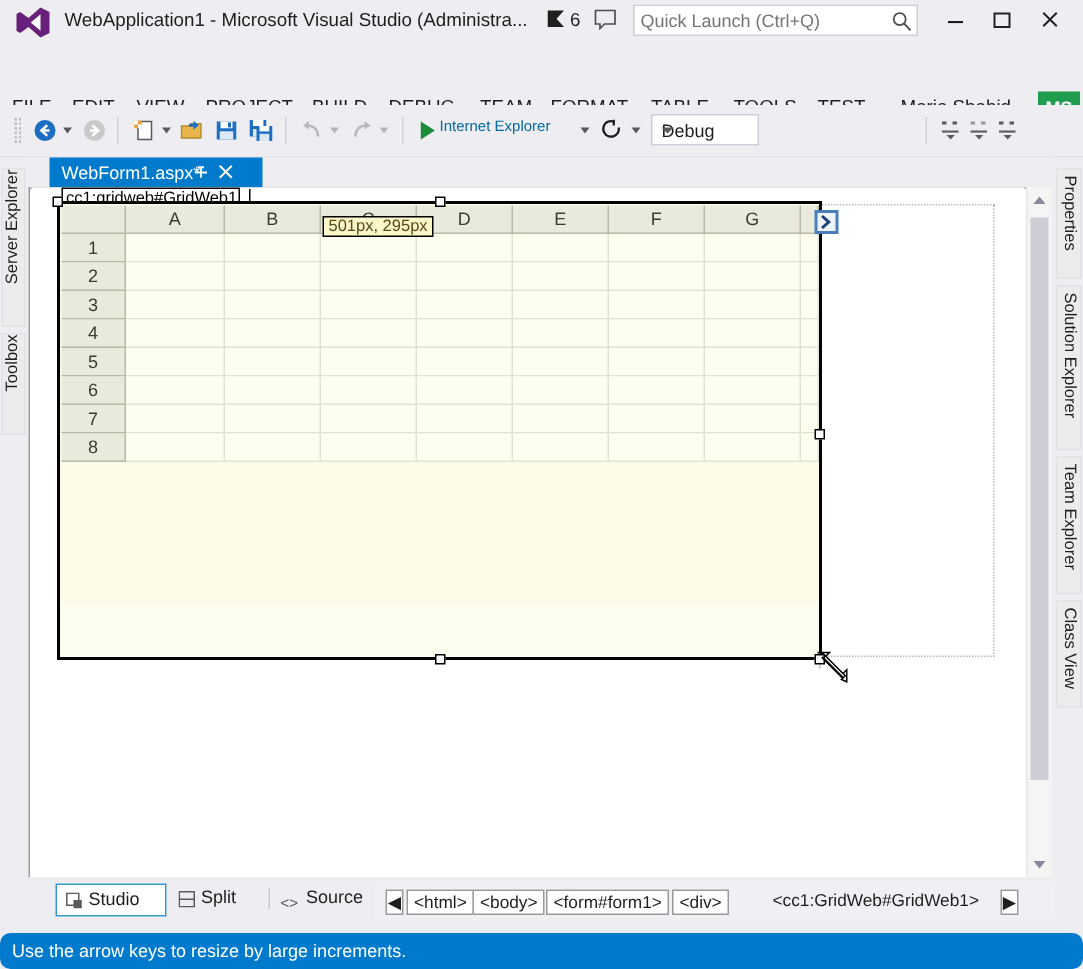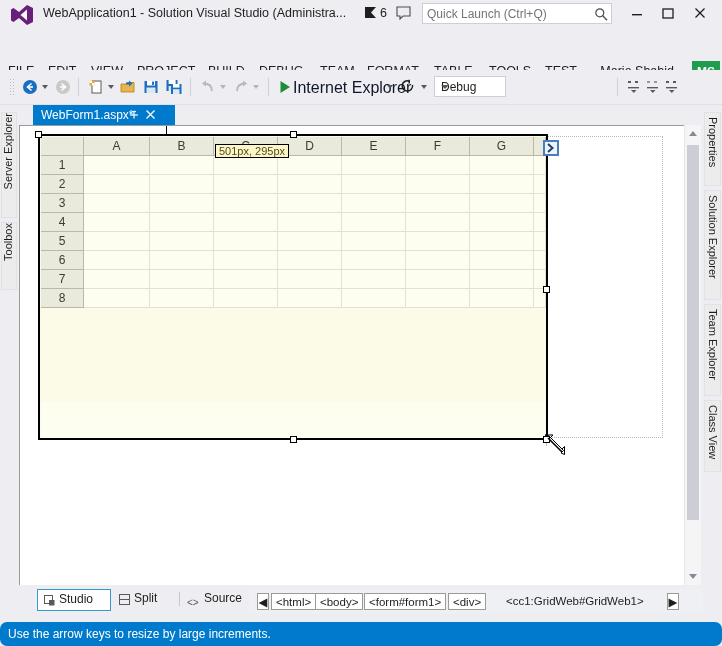--- a/index.html
+++ b/index.html
@@ -40,21 +40,21 @@
   
   .toolbar{position:absolute;left:0;top:70px;width:722px;height:34px;background:#eeeef2;
      border-bottom:1px solid #e0e0e6;}
   .grip{position:absolute;left:9px;top:78px;width:5px;height:18px;
      background-image:radial-gradient(#b8b8bd 0.8px, transparent 0.9px);background-size:3px 3px;}
   .tb-ico{position:absolute;top:79px;width:16px;height:16px;cursor:default;}
   .tb-caret{position:absolute;top:85px;width:0;height:0;
      border-left:3.5px solid transparent;border-right:3.5px solid transparent;border-top:4px solid #5a5a5a;}
   .tb-caret.dim{border-top-color:#b6b6b6;}
   .tb-sep{position:absolute;top:78px;width:1px;height:18px;background:#d0d0d7;}
-  .run-label{position:absolute;left:293px;top:79px;font-size:16px;color:#0f172a;white-space:nowrap;}
+  .run-label{position:absolute;left:293px;top:79px;font-size:10px;color:#0369a1;white-space:nowrap;}
   .combo{position:absolute;top:76px;height:21px;background:#fff;border:1px solid #cccedb;box-sizing:border-box;}
   .combo span{position:absolute;left:6px;top:3px;font-size:12px;color:#1e1e1e;}
   .combo .cv{position:absolute;right:6px;top:8px;width:0;height:0;
      border-left:4px solid transparent;border-right:4px solid transparent;border-top:4px solid #5a5a5a;}
 
   
   .ldock{position:absolute;left:0;top:112px;width:18px;height:470px;background:#eeeef2;}
   .vtab{position:absolute;left:1px;width:16px;background:#ececed;border:1px solid #e2e2e6;
      box-sizing:border-box;cursor:default;}
   .vtab span{display:block;writing-mode:vertical-rl;text-orientation:mixed;transform:rotate(180deg);
@@ -151,21 +151,21 @@
 <div class="app">
 
   <div class="titlebar">
     <span class="vs-logo">
       <svg width="24" height="22" viewBox="0 0 24 22">
         <path d="M17 1 L23 4 L23 18 L17 21 L9 14 L3.5 18 L1 16.6 L1 5.4 L3.5 4 L9 8 Z" fill="#68217a"></path>
         <path d="M17 5.5 L17 16.5 L10.5 11 Z" fill="#fff"></path>
         <path d="M3.2 7.5 L3.2 14.5 L6.4 11 Z" fill="#fff" opacity="0.0"></path>
       </svg>
     </span>
-    <span class="title-text">WebApplication1 - Solution Visual Studio (Administra...</span>
+    <span class="title-text">WebApplication1 - Microsoft Visual Studio (Administra...</span>
 
     <span class="feedback-flag">
       <svg width="12" height="14" viewBox="0 0 12 14">
           <path d="M0 1 L11 1 L6 6.5 L11 12 L0 12 Z" fill="#1e1e1e"></path>
         </svg>
     </span>
     <span class="feedback-count">6</span>
     <span class="speech-icon">
       <svg width="16" height="14" viewBox="0 0 16 14">
         <path d="M1 1 H14 V10 H7 L4 13 V10 H1 Z" fill="none" stroke="#4d4d4d" stroke-width="1.1"></path>
@@ -376,20 +376,23 @@
       <span class="cls" style="left:112px">
         <svg width="11" height="11" viewBox="0 0 11 11">
           <line x1="1.5" y1="1.5" x2="9.5" y2="9.5" stroke="#fff" stroke-width="1.3"></line>
           <line x1="9.5" y1="1.5" x2="1.5" y2="9.5" stroke="#fff" stroke-width="1.3"></line>
         </svg>
       </span>
     </div>
   </div>
 
   <div class="designer"></div>
+  <div class="tagbar">
+    <span class="tagchip">cc1:gridweb#GridWeb1</span>
+  </div>
   <span class="caret-bar"></span>
 
   <div class="form-dotted"></div>
   <span class="guide-v"></span>
   <span class="guide-h"></span>
 
   <div class="ctl-wrap">
     <div class="gw">
 
       <div class="sheet">
@@ -547,21 +550,21 @@
     </div>
     <span class="vsep" style="left:240px"></span>
   </div>
 
   <div class="bcpanel">
     <span class="bcbtn nav" style="left:8px">◀</span>
     <span class="bcbtn" style="left:22px">&lt;html&gt;</span>
     <span class="bcbtn" style="left:66px">&lt;body&gt;</span>
     <span class="bcbtn" style="left:115px">&lt;form#form1&gt;</span>
     <span class="bcbtn" style="left:199px">&lt;div&gt;</span>
-    <span class="bclast" style="left:257px">&lt;cc1:GridWeb#GridWeb1&gt;</span>
+    <span class="bclast" style="left:266px">&lt;cc1:GridWeb#GridWeb1&gt;</span>
     <span class="bcbtn nav" style="left:418px">▶</span>
   </div>
 
   <div class="statusbar">
     <span class="status-text">Use the arrow keys to resize by large increments.</span>
   </div>
 
 </div>
 
 </body></html>

